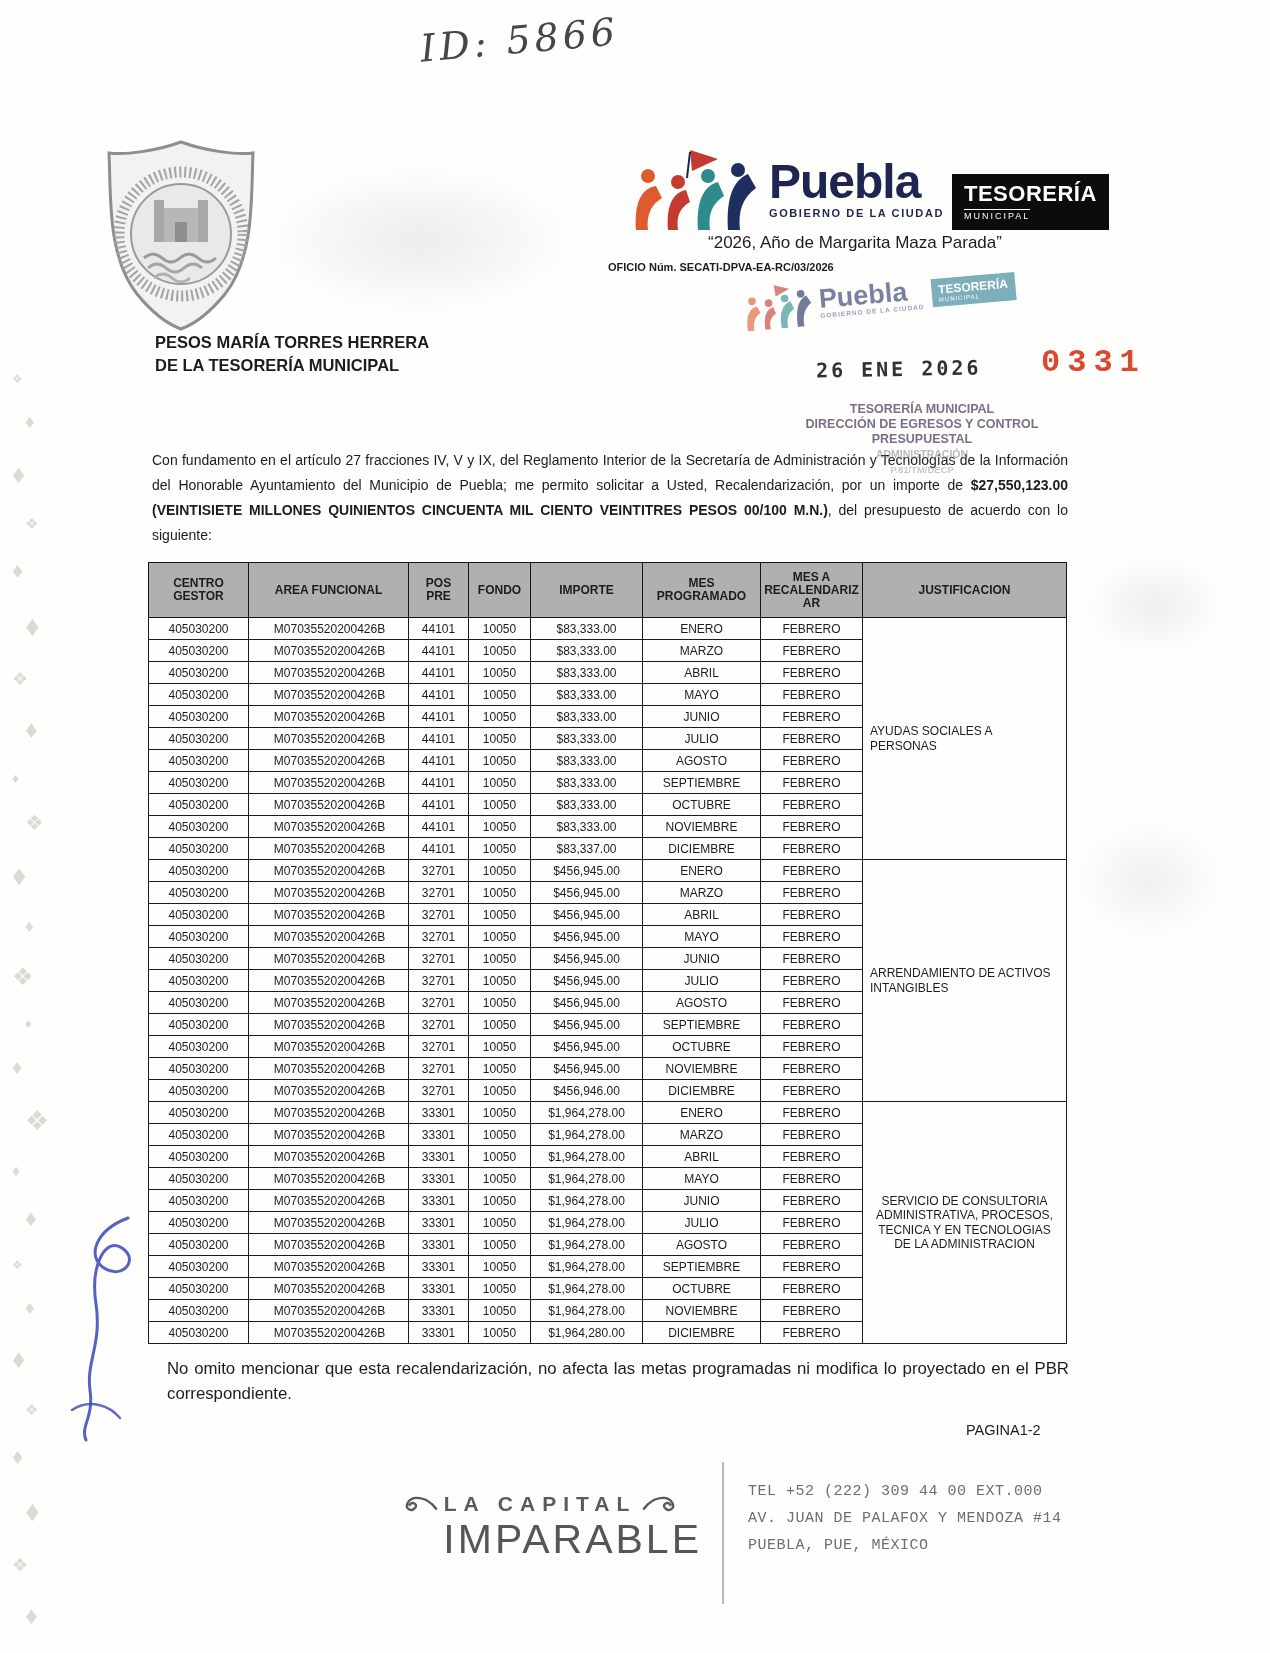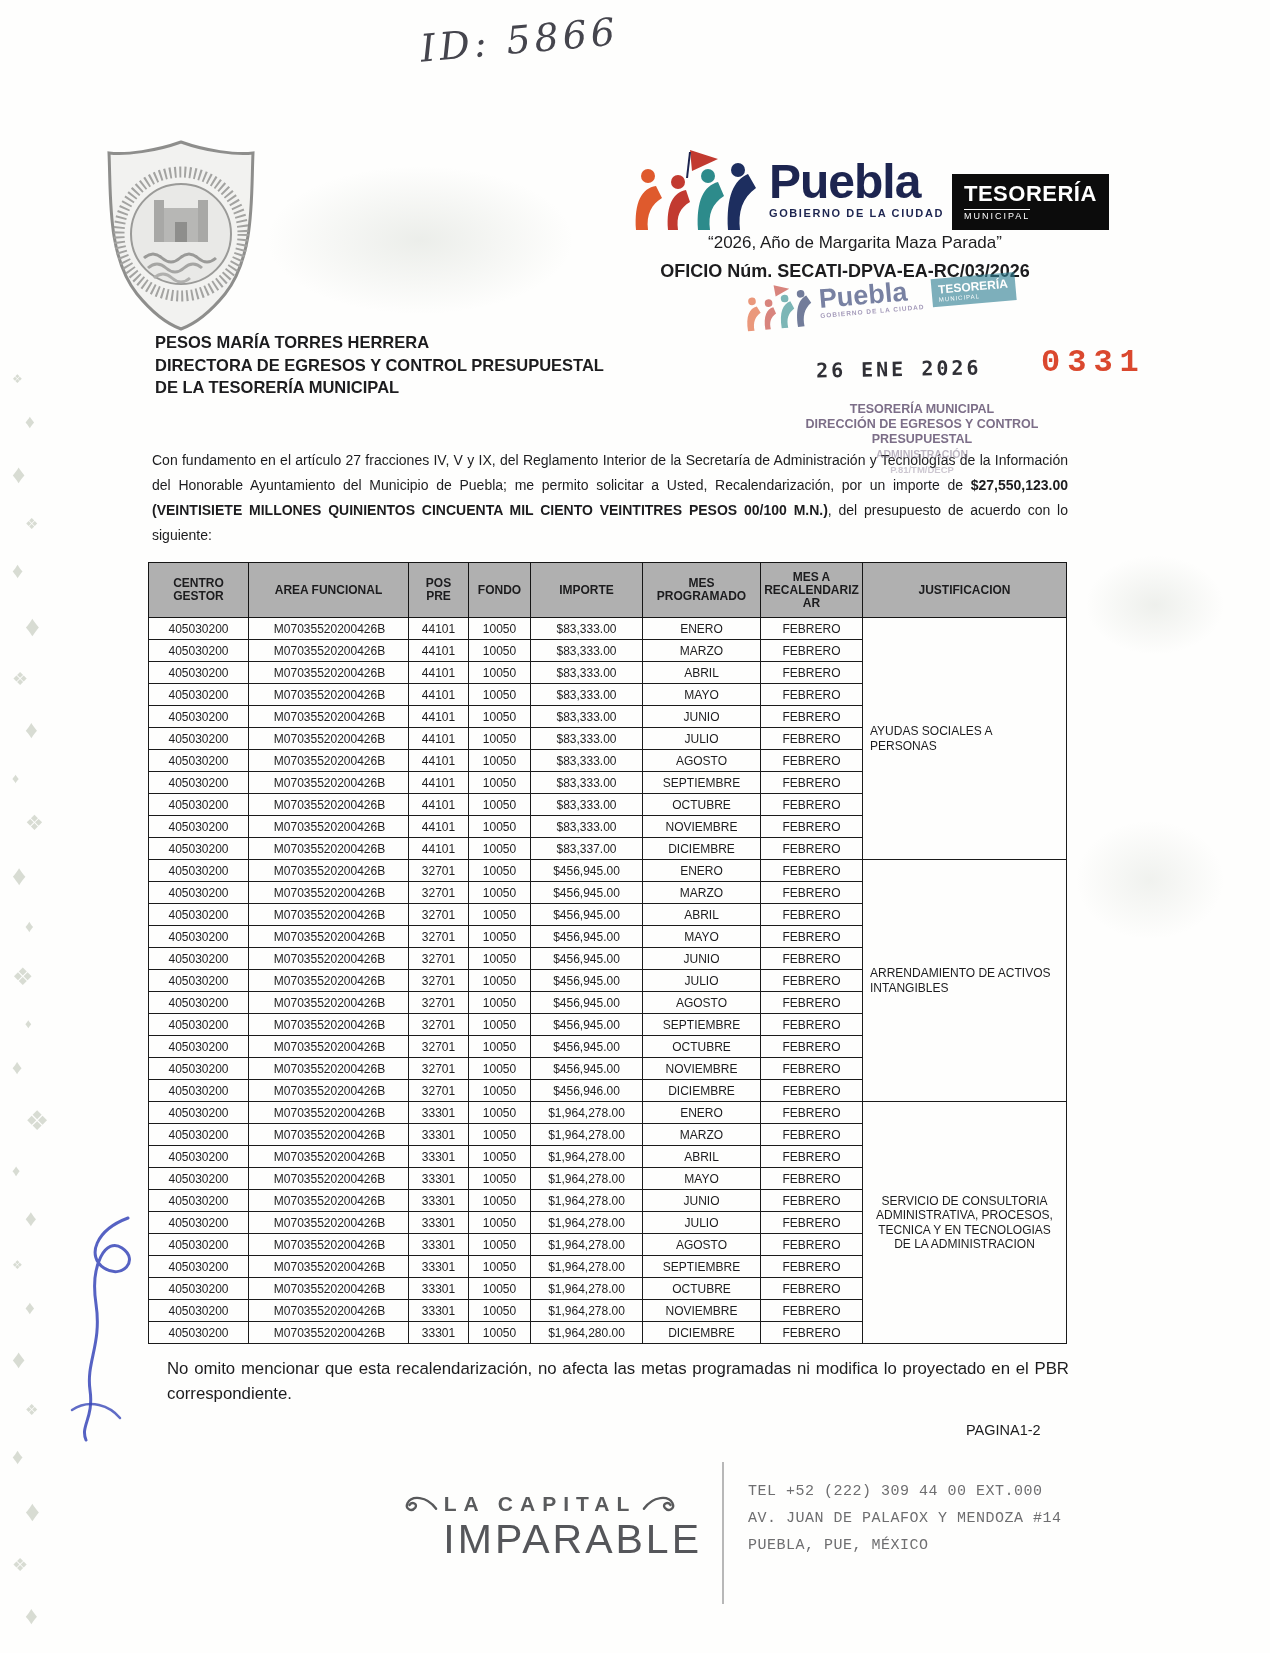--- a/index.html
+++ b/index.html
@@ -32,21 +32,21 @@
 
   .logo { position:absolute; left:626px; top:146px; display:flex; align-items:flex-start; gap:8px; z-index:2; }
   .logo-textcol { margin-top:14px; }
   .brand { font-size:48px; font-weight:bold; color:#1d2550; line-height:44px; letter-spacing:-1px; }
   .brand-sub { font-size:11px; font-weight:bold; color:#1d2550; letter-spacing:1.6px; margin-top:3px; }
   .badge { background:#0c0c0c; color:#fff; padding:9px 12px 7px 12px; margin-top:28px; }
   .badge-main { font-size:22px; font-weight:800; letter-spacing:.5px; line-height:22px; }
   .badge-sub { font-size:9px; letter-spacing:2px; margin-top:2px; border-top:1px solid #fff; display:inline-block; padding-top:1px; }
 
   .quote { position:absolute; left:630px; top:233px; width:450px; text-align:center; font-size:17px; z-index:2; }
-  .oficio { position:absolute; left:608px; top:261px; width:474px; text-align:center; font-size:18px; font-weight:bold; z-index:2; }
+  .oficio { position:absolute; left:608px; top:261px; width:474px; font-size:11px; font-weight:bold; z-index:2; }
 
   .stamp2 { position:absolute; left:740px; top:274px; transform:rotate(-5deg); opacity:.62; display:flex; align-items:center; gap:5px; z-index:2; }
   .stamp2 .st-brand { font-size:27px; font-weight:bold; color:#27356b; line-height:25px; }
   .stamp2 .st-sub { font-size:6.5px; font-weight:bold; color:#6b5b8f; letter-spacing:1px; }
   .stamp2 .st-badge { background:#2f7f93; color:#fff; font-size:12px; font-weight:800; padding:4px 7px; margin-left:3px; }
   .stamp2 .st-badge small { display:block; font-size:6px; letter-spacing:1px; font-weight:400; }
 
   .recipient { position:absolute; left:155px; top:331px; font-weight:bold; font-size:16.5px; line-height:22.5px; z-index:2; }
 
   .date-stamp {
@@ -197,21 +197,20 @@
       <div class="st-sub">GOBIERNO DE LA CIUDAD</div>
     </div>
     <div class="st-badge">
       <span>TESORERÍA</span>
       <small>MUNICIPAL</small>
     </div>
   </div>
 
   <div class="recipient">
     <div>PESOS MARÍA TORRES HERRERA</div>
-    <div>DIRECTORA DE EGRESOS Y CONTROL PRESUPUESTAL</div>
     <div>DE LA TESORERÍA MUNICIPAL</div>
   </div>
 
   <div class="date-stamp">26 ENE 2026</div>
   <div class="folio">0331</div>
 
   <div class="office-stamp">
     <div>TESORERÍA MUNICIPAL</div>
     <div>DIRECCIÓN DE EGRESOS Y CONTROL</div>
     <div>PRESUPUESTAL</div>

